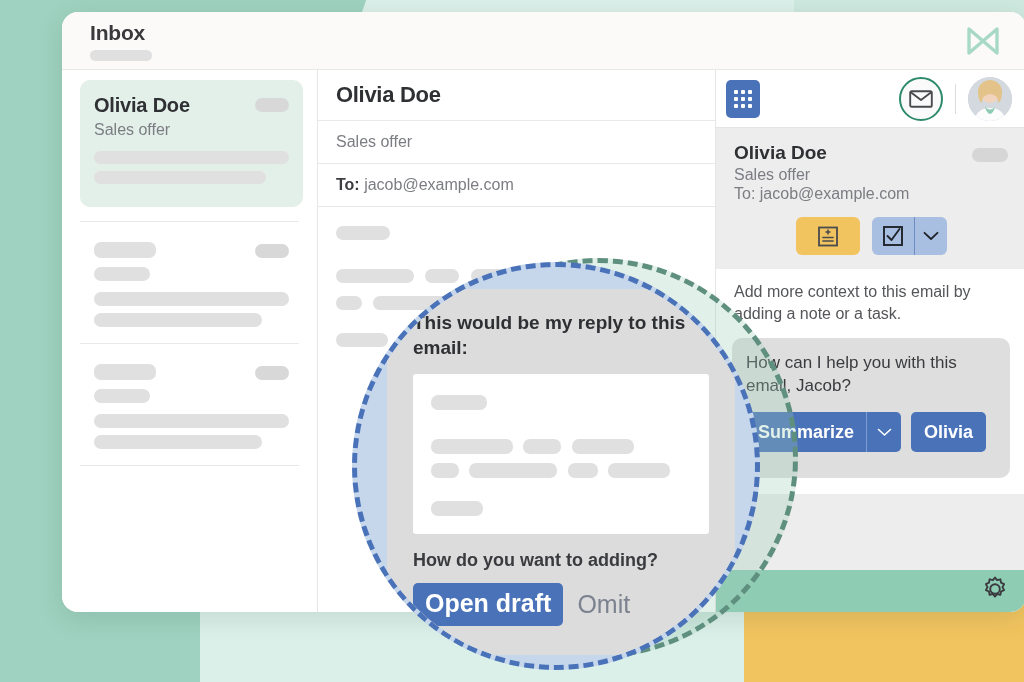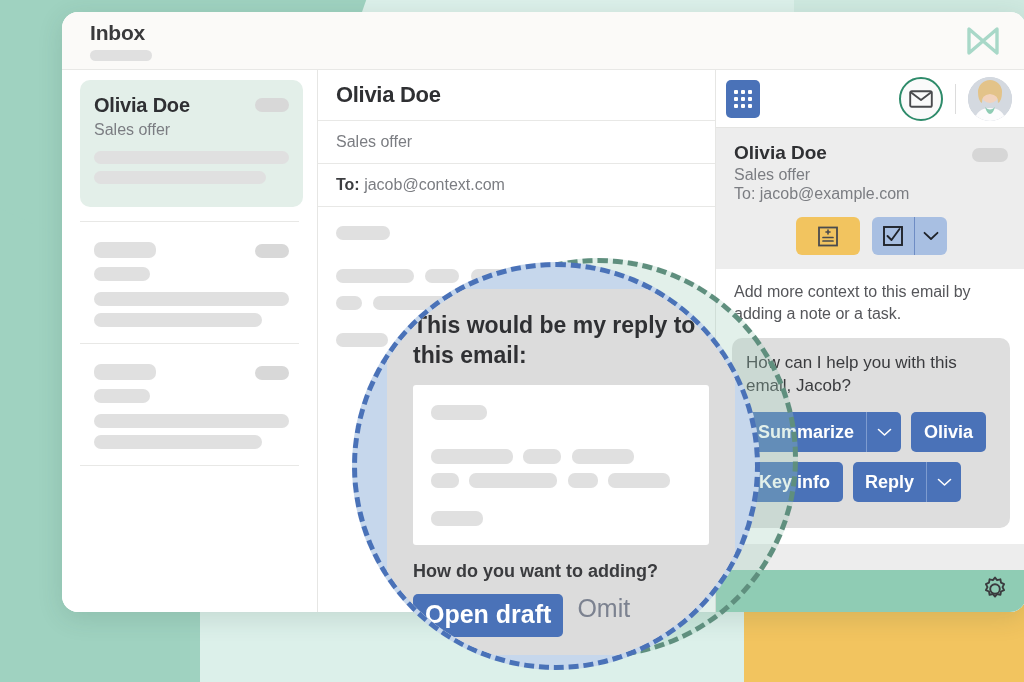--- a/index.html
+++ b/index.html
@@ -294,37 +294,37 @@
     overflow: hidden;
   }
   .lens-inner {
     position: absolute;
     left: 30px; top: 22px;
     width: 348px; height: 366px;
     background: #dcdcdc;
     padding: 22px 26px;
   }
   .lens-h {
-    font-size: 23px; font-weight: bold; color: #2f3033;
+    font-size: 19px; font-weight: bold; color: #2f3033;
     line-height: 1.3;
   }
   .lens-draft {
     background: #ffffff;
     border-radius: 3px;
     height: 160px;
     margin-top: 14px;
     padding: 18px 18px;
   }
   .lens-draft .skel { height: 15px; display:inline-block; vertical-align: middle;}
   .lens-draft .row { margin-bottom: 6px; }
   .lens-draft .row .skel { margin-right: 6px; }
   .lens-q {
     font-size: 18px; font-weight: bold; color: #3a3b3e; margin-top: 16px;
   }
-  .lens-btn-row { display: flex; align-items: flex-start; gap: 14px; margin-top: 12px; }
+  .lens-btn-row { display: flex; align-items: center; gap: 14px; margin-top: 12px; }
   .lens-open {
     background: #4a72b8; color: #fff;
     font-size: 25px; font-weight: bold;
     border: none; border-radius: 5px;
     font-family: inherit;
     padding: 6px 12px 8px 12px;
     cursor: pointer;
   }
   .lens-omit {
     color: #7c8290; font-size: 25px; font-weight: normal;
@@ -393,21 +393,21 @@
       <div class="msg-col">
         <div class="msg-head-row">
           <div class="msg-sender">Olivia Doe</div>
         </div>
         <div class="msg-head-row">
           <div class="msg-subject">Sales offer</div>
         </div>
         <div class="msg-head-row">
           <div class="msg-to">
             <b>To:</b>
-            <span>jacob@context.com</span>
+            <span>jacob@example.com</span>
           </div>
         </div>
         <div class="msg-body">
           <div class="msg-row"><span class="skel" style="width:54px"></span></div>
           <div style="height:16px"></div>
           <div class="msg-row">
             <span class="skel" style="width:78px"></span>
             <span class="skel" style="width:34px"></span>
             <span class="skel" style="width:60px"></span>
           </div>
@@ -500,32 +500,20 @@
                     <span class="lbl">Summarize</span>
                     <span class="sep"></span>
                     <span class="caret">
                       <svg width="15" height="9" viewBox="0 0 15 9" aria-hidden="true">
                         <path d="M1.5 1.5 L7.5 7 L13.5 1.5" fill="none" stroke="#ffffff" stroke-width="1.6" stroke-linecap="round" stroke-linejoin="round"></path>
                       </svg>
                     </span>
                   </button>
                   <button class="bbtn">Olivia</button>
                 </div>
-                <div class="assist-btn-row">
-                  <button class="bbtn">Key info</button>
-                  <button class="bbtn split">
-                    <span class="lbl">Reply</span>
-                    <span class="sep"></span>
-                    <span class="caret">
-                      <svg width="15" height="9" viewBox="0 0 15 9" aria-hidden="true">
-                        <path d="M1.5 1.5 L7.5 7 L13.5 1.5" fill="none" stroke="#ffffff" stroke-width="1.6" stroke-linecap="round" stroke-linejoin="round"></path>
-                      </svg>
-                    </span>
-                  </button>
-                </div>
               </div>
             </div>
           </div>
         </div>
 
         <div class="side-footer">
           <span>
             <svg width="26" height="26" viewBox="0 0 26 26" aria-hidden="true">
               <path d="M13 8.2 a4.8 4.8 0 1 0 0 9.6 a4.8 4.8 0 1 0 0 -9.6 z" fill="none" stroke="#3a3b3e" stroke-width="1.9"></path>
               <path d="M13 1.6 l2.1 2.6 l3.3 -.9 l.6 3.4 l3.1 1.4 l-1.6 3 l1.6 3 l-3.1 1.4 l-.6 3.4 l-3.3 -.9 l-2.1 2.6 l-2.1 -2.6 l-3.3 .9 l-.6 -3.4 l-3.1 -1.4 l1.6 -3 l-1.6 -3 l3.1 -1.4 l.6 -3.4 l3.3 .9 z" fill="none" stroke="#3a3b3e" stroke-width="1.9" stroke-linejoin="round"></path>

